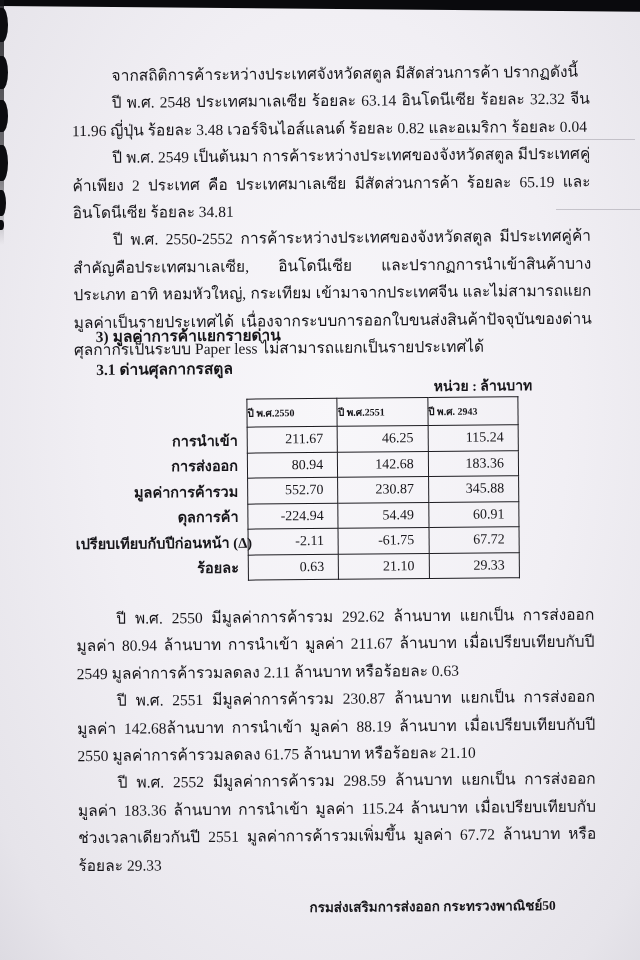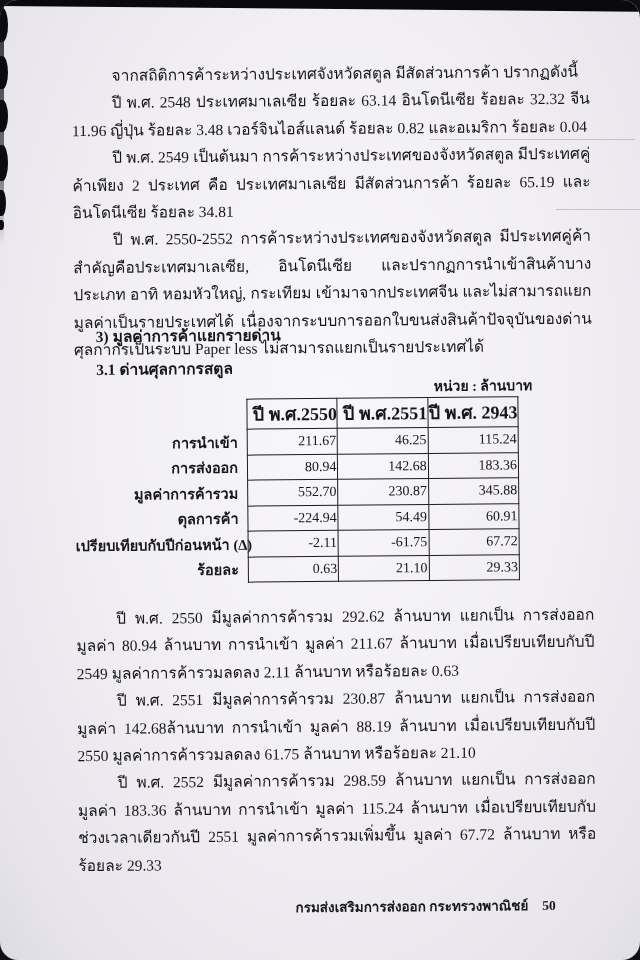--- a/index.html
+++ b/index.html
@@ -6,21 +6,20 @@
   html, body { width: 640px; height: 960px; overflow: hidden; }
   body {
     font-family: "Liberation Serif", "DejaVu Serif", serif;
     background: #101014;
   }
   .scan {
     position: relative;
     width: 640px; height: 960px;
     background: radial-gradient(ellipse at 52% 42%, #f8f7fa 0%, #f1eff4 50%, #e6e4ea 88%, #dddbe2 100%);
     overflow: hidden;
-    border-radius: 18px;
   }
   
   .top-edge {
     position: absolute; left: -12px; top: -13px;
     width: 680px; height: 19px;
     background: #0a0a0d;
     transform: rotate(0.5deg);
     transform-origin: left center;
     border-radius: 0 0 6px 3px;
   }
@@ -70,33 +69,33 @@
   table.stats { border-collapse: collapse; width: 100%; table-layout: fixed; }
   table.stats td, table.stats th { height: 25.5px; vertical-align: middle; }
   table.stats th.grid-head { height: 28px; }
   .label-col { width: 172px; }
   .data-col { width: 90px; }
   .row-label {
     border: none; text-align: right; padding-right: 9px;
     font-weight: bold; font-size: 14.5px; white-space: nowrap;
   }
   .grid-head {
-    border: 1.6px solid #1d1c21; text-align: right;
-    font-weight: bold; font-size: 18px; white-space: nowrap; font-family: Liberation Serif, serif;
+    border: 1.6px solid #1d1c21; text-align: left;
+    font-weight: bold; font-size: 10px; white-space: nowrap; font-family: Liberation Serif, serif;
   }
   .grid-cell {
     border: 1.4px solid #1d1c21; text-align: right;
-    padding-right: 1px; font-size: 14px;
+    padding-right: 14px; font-size: 14px;
   }
   
   .footer {
     position: absolute; left: 290px; top: 896px; width: 262px;
     text-align: right; font-weight: bold; font-size: 13.5px; white-space: nowrap;
   }
-  .footer .page-num { margin-left: 14px; }
+  .footer .page-num { }
 </style>
 </head>
 <body>
 
 <div class="scan">
 
   <div class="top-edge"></div>
   <div class="binding-strip"></div>
   <div class="binding-mark" style="top: 8px;   height: 34px;"></div>
   <div class="binding-mark" style="top: 56px;  height: 33px;"></div>

